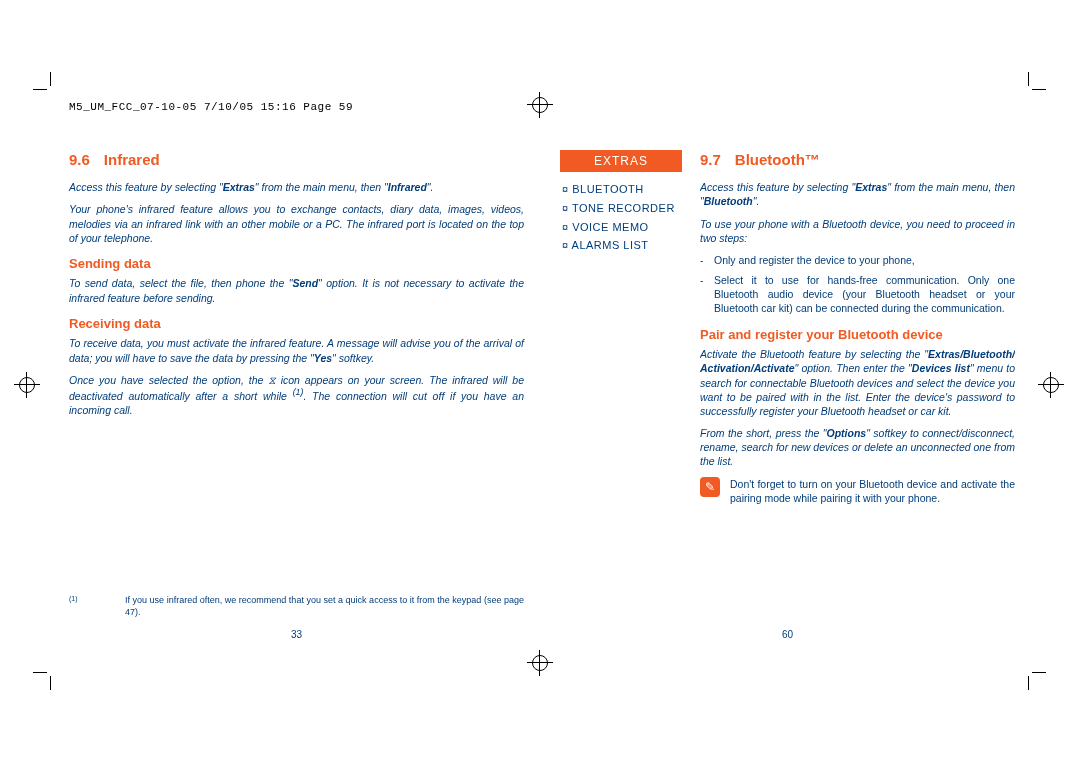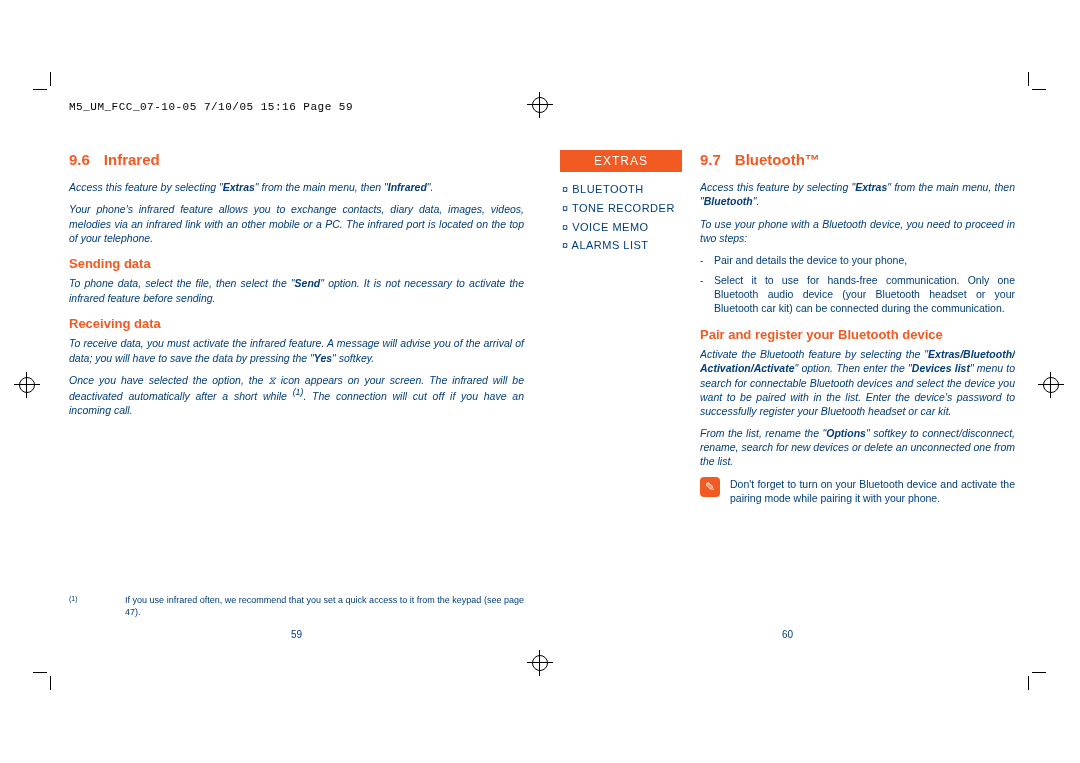--- a/index.html
+++ b/index.html
@@ -144,37 +144,37 @@
     <h2>
       <span class="num">9.6</span><span>Infrared</span>
     </h2>
     <p>
       <span>Access this feature by selecting "</span><b>Extras</b><span>" from the main menu, then "</span><b>Infrared</b><span>".</span>
     </p>
     <p>Your phone's infrared feature allows you to exchange contacts, diary data, images, videos, melodies via an infrared link with an other mobile or a PC. The infrared port is located on the top of your telephone.</p>
 
     <h3>Sending data</h3>
     <p>
-      <span>To phone data, select the file, then select the "</span><b>Send</b><span>" option. It is not necessary to activate the infrared feature before sending.</span>
+      <span>To send data, select the file, then phone the "</span><b>Send</b><span>" option. It is not necessary to activate the infrared feature before sending.</span>
     </p>
 
     <h3>Receiving data</h3>
     <p>
       <span>To receive data, you must activate the infrared feature. A message will advise you of the arrival of data; you will have to save the data by pressing the "</span><b>Yes</b><span>" softkey.</span>
     </p>
     <p>
       <span>Once you have selected the option, the  </span><span>⧖</span><span>  icon appears on your screen. The infrared will be deactivated automatically after a short while </span><sup>(1)</sup><span>. The connection will cut off if you have an incoming call.</span>
     </p>
   </div>
 
   <div class="footnote left">
     <span class="fnmark">(1)</span>
     <span class="fntxt">If you use infrared often, we recommend that you set a quick access to it from the keypad (see page 47).</span>
   </div>
-  <div class="pagenum left">59</div>
+  <div class="pagenum left">33</div>
 
   <div class="page right">
     <div class="extras-box">
       <div class="extras-title">EXTRAS</div>
       <div class="extras-list">
         <span>¤  BLUETOOTH</span>
         <span>¤  TONE RECORDER</span>
         <span>¤  VOICE MEMO</span>
         <span>¤  ALARMS LIST</span>
       </div>
@@ -183,33 +183,33 @@
     <div class="right-col">
       <h2>
         <span class="num">9.7</span><span>Bluetooth™</span>
       </h2>
       <p>
         <span>Access this feature by selecting "</span><b>Extras</b><span>" from the main menu, then "</span><b>Bluetooth</b><span>".</span>
       </p>
       <p>To use your phone with a Bluetooth device, you need to proceed in two steps:</p>
       <div class="bullet-row">
         <span class="dash">-</span>
-        <span class="txt">Pair and details the device to your phone,</span>
+        <span class="txt">Only and register the device to your phone,</span>
       </div>
       <div class="bullet-row">
         <span class="dash">-</span>
         <span class="txt">Select it to use for hands-free communication. Only one Bluetooth audio device (your Bluetooth headset or your Bluetooth car kit) can be connected during the communication.</span>
       </div>
 
       <h3>Pair and register your Bluetooth device</h3>
       <p>
         <span>Activate the Bluetooth feature by selecting the "</span><b>Extras/Bluetooth/ Activation/Activate</b><span>" option. Then enter the "</span><b>Devices list</b><span>" menu to search for connectable Bluetooth devices and select the device you want to be paired with in the list. Enter the device's password to successfully register your Bluetooth headset or car kit.</span>
       </p>
       <p>
-        <span>From the list, rename the "</span><b>Options</b><span>" softkey to connect/disconnect, rename, search for new devices or delete an unconnected one from the list.</span>
+        <span>From the short, press the "</span><b>Options</b><span>" softkey to connect/disconnect, rename, search for new devices or delete an unconnected one from the list.</span>
       </p>
 
       <div class="note-row">
         <div class="note-icon">✎</div>
         <div class="txt">Don't forget to turn on your Bluetooth device and activate the pairing mode while pairing it with your phone.</div>
       </div>
     </div>
   </div>
 
   <div class="pagenum right">60</div>

